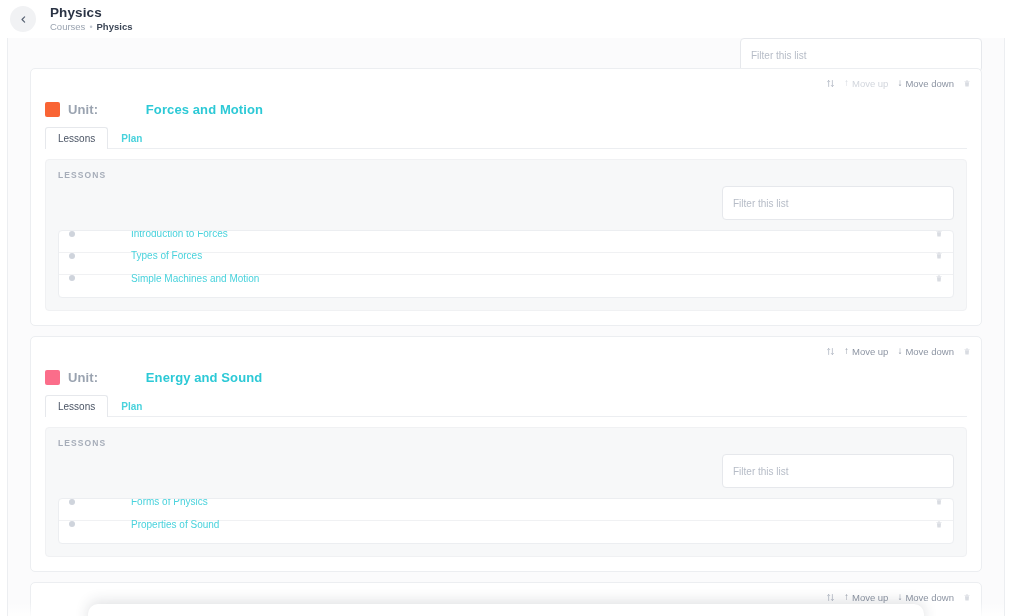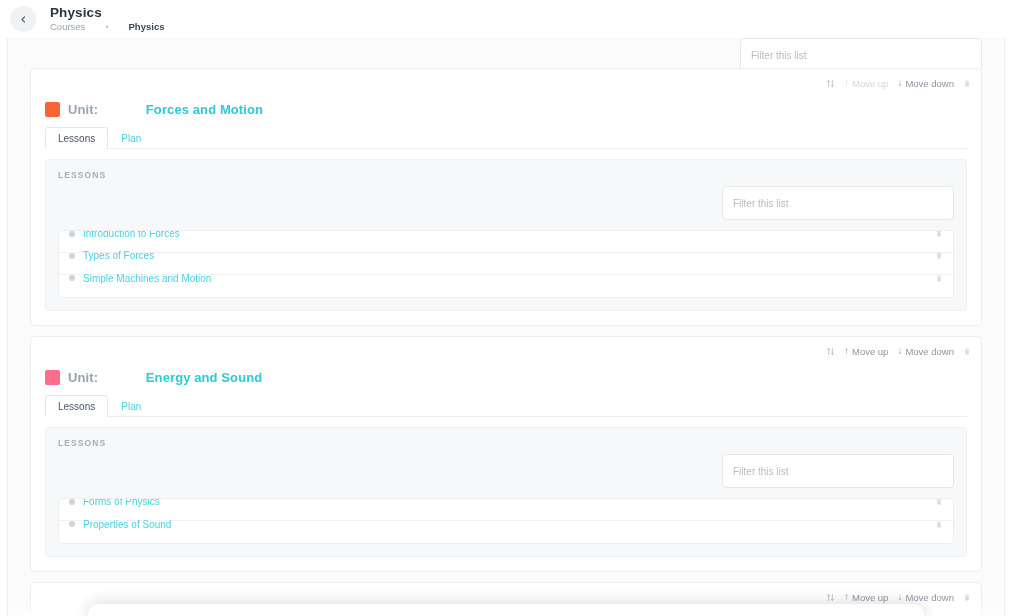--- a/index.html
+++ b/index.html
@@ -58,21 +58,21 @@
     font-weight: bold;
     color: #2b3445;
     letter-spacing: .1px;
   }
   .breadcrumb {
     font-size: 9.5px;
     color: #9aa3b0;
     margin-top: 2px;
     display: flex;
     align-items: flex-end;
-    gap: 20px;
+    gap: 4px;
   }
   .breadcrumb .crumb-link { color: #9aa3b0; }
   .breadcrumb .crumb-sep { color: #c2c8d2; font-size: 9px; }
   .breadcrumb .crumb-current { color: #3c4656; font-weight: bold; }
 
   
   .body-wrap {
     position: absolute;
     top: 38px;
     left: 0;
@@ -194,20 +194,21 @@
   .tab {
     font-size: 10px;
     padding: 3px 12px;
     cursor: pointer;
     line-height: 15px;
     border: 1px solid transparent;
     border-bottom: none;
     border-radius: 3px 3px 0 0;
     position: relative;
     top: 1px;
+    font-weight: bold;
   }
   .tab.active {
     background: #ffffff;
     border-color: #e6e8ec;
     color: #4a5464;
     font-weight: normal;
   }
   .tab.inactive { color: #49d2dc; }
 
   
@@ -237,20 +238,21 @@
     border: 1px solid #eceef1;
     border-radius: 4px;
     overflow: hidden;
   }
   .lesson-row {
     display: flex;
     align-items: center;
     height: 22px;
     padding: 0 10px 16px 10px;
     border-bottom: 1px solid #f0f1f3;
+    gap: 48px;
   }
   .lesson-row:last-child { border-bottom: none; }
   .lesson-dot {
     width: 6px;
     height: 6px;
     border-radius: 50%;
     background: #cfd4dc;
     flex: none;
     margin-right: 8px;
   }

